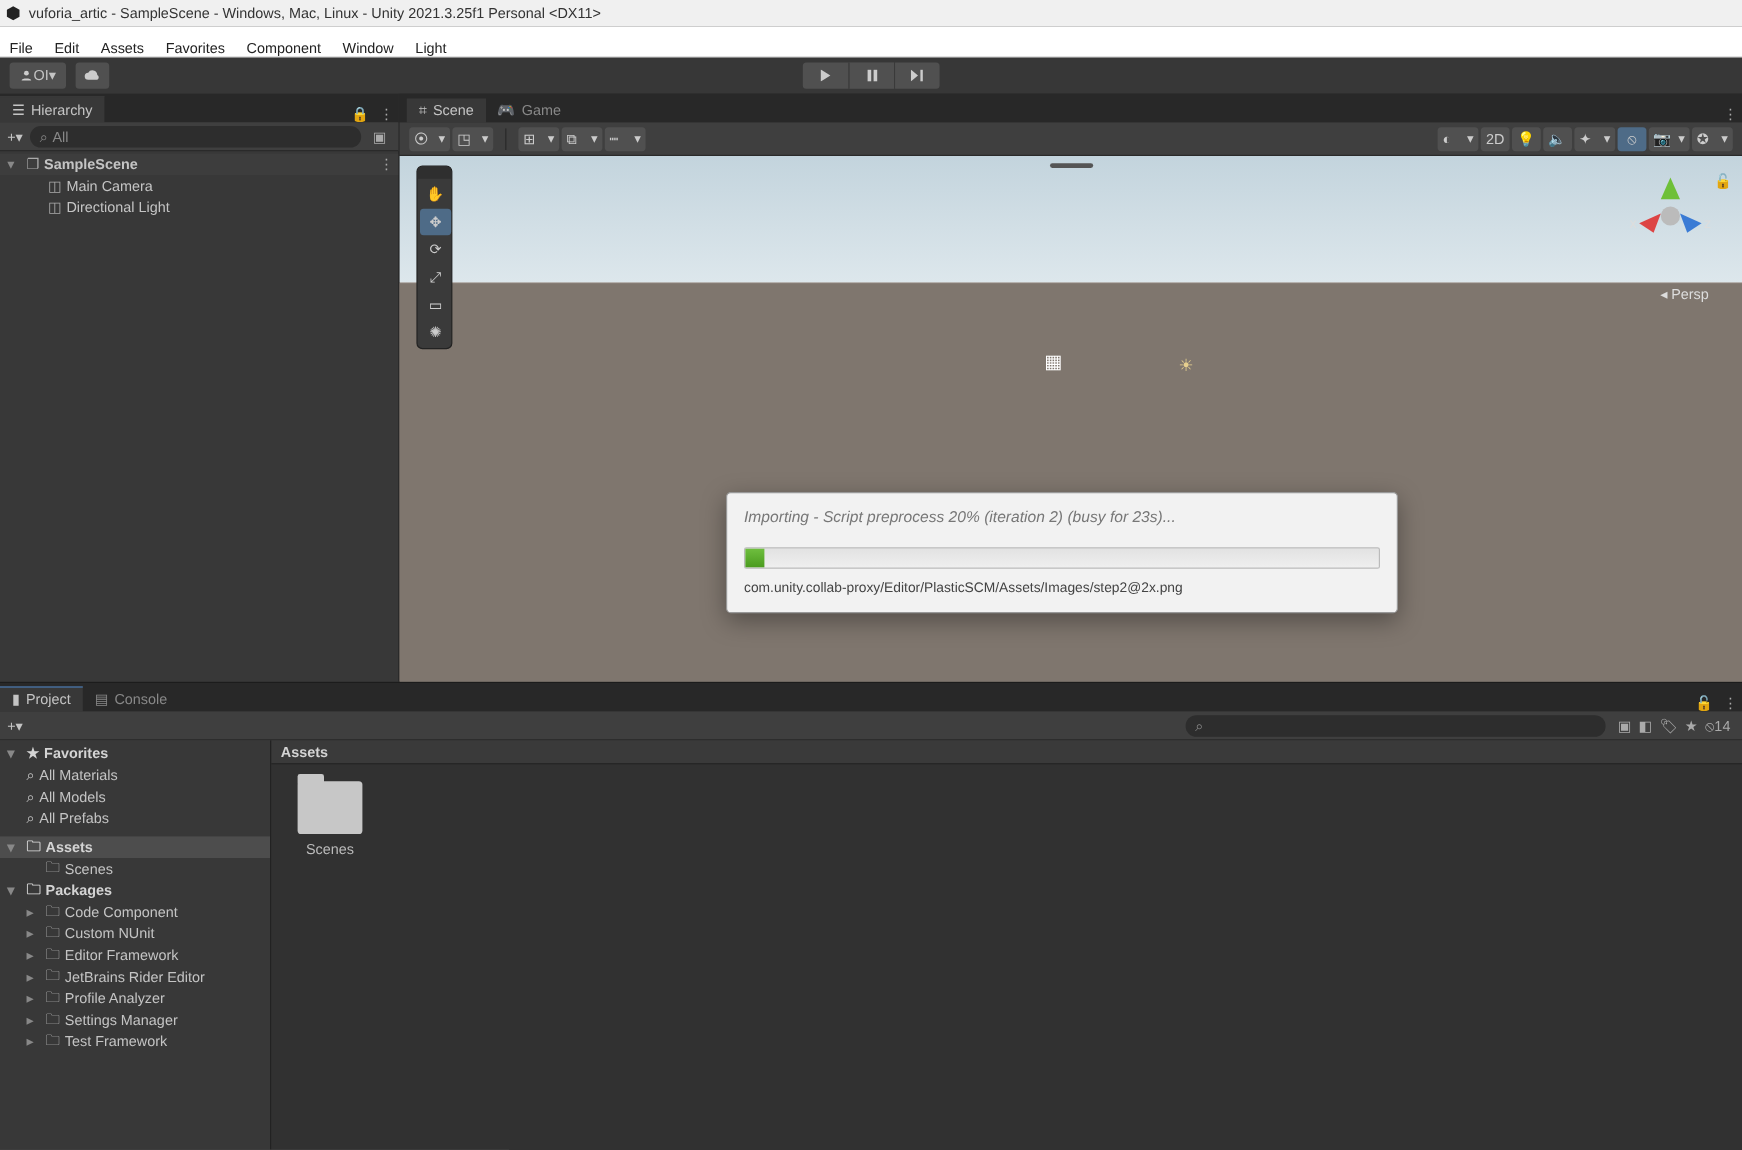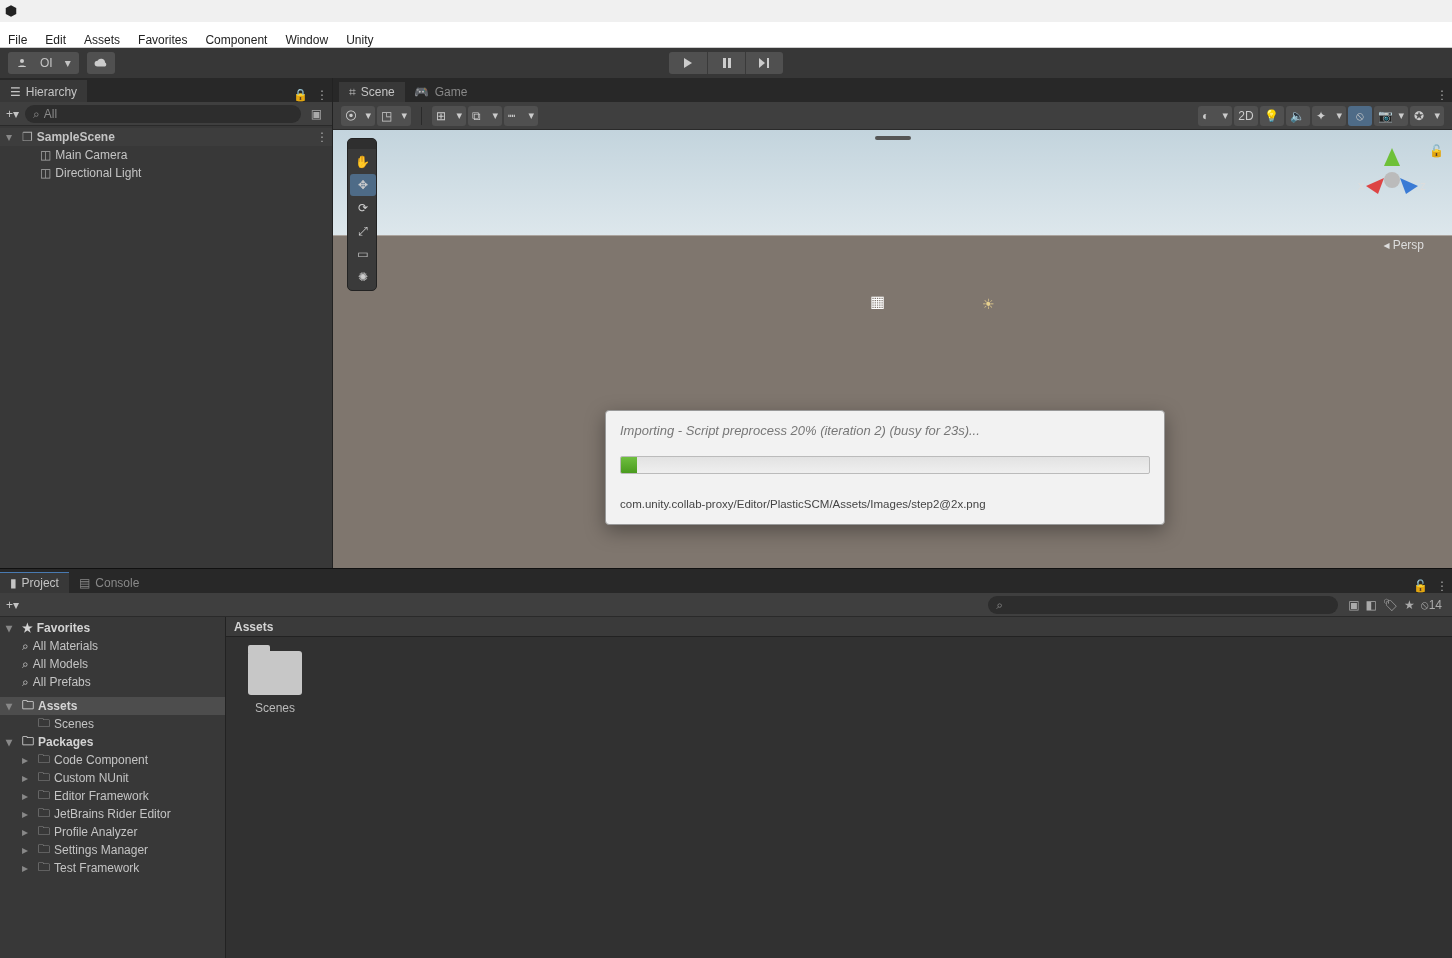--- a/index.html
+++ b/index.html
@@ -3,21 +3,21 @@
 <meta charset="utf-8">
 <style>
 * { margin: 0; padding: 0; box-sizing: border-box; font-family: -apple-system, "Segoe UI", Arial, sans-serif; font-size: 12px; user-select: none; }
 body { width: 1452px; height: 958px; background: #3f3f3f; color: #c4c4c4; overflow: hidden; position: relative; }
 .title-bar { height: 22px; background: #f0f0f0; color: #333; display: flex; align-items: center; padding: 0 4px; gap: 6px; }
 .title-bar .unity-logo { width: 14px; height: 14px; display:inline-flex; align-items:center; justify-content:center; }
 .menu-bar { height: 26px; background: #fff; color: #222; display: flex; align-items: flex-end; gap: 18px; padding: 0 8px; border-bottom: 1px solid #ccc; }
 .menu-bar span { cursor: default; }
 .top-toolbar { height: 30px; background: #373737; display: flex; align-items: center; justify-content: space-between; padding: 0 8px; }
 .account-group { display:flex; align-items:center; gap:8px; }
-.pill { background:#505050; border-radius:3px; padding:2px 8px; display:flex; align-items:center; gap:12px; color:#c4c4c4; height:22px; }
+.pill { background:#505050; border-radius:3px; padding:2px 8px; display:flex; align-items:center; gap:0; color:#c4c4c4; height:22px; }
 .pill.sq { width:28px; justify-content:center; padding:0; }
 .play-controls { display:flex; gap:0; position:absolute; left:50%; transform:translateX(-50%); }
 .play-controls .btn { width:38px; height:22px; background:#505050; display:flex; align-items:center; justify-content:center; }
 .play-controls .btn:first-child { border-radius:3px 0 0 3px; }
 .play-controls .btn:last-child { border-radius:0 3px 3px 0; }
 .play-controls .btn + .btn { border-left:1px solid #3a3a3a; }
 
 .main-split { display:flex; height:490px; }
 
 .hierarchy { width:333px; background:#383838; border-right:1px solid #222; display:flex; flex-direction:column; }
@@ -81,43 +81,44 @@
 .asset-grid { flex:1; padding:14px; display:flex; gap:16px; align-items:flex-start; }
 .asset-item { width:70px; display:flex; flex-direction:column; align-items:center; gap:6px; color:#bbb; }
 .folder-icon { width:54px; height:44px; background:#c7c7c7; border-radius:3px; position:relative; }
 .folder-icon::before { content:""; position:absolute; top:-6px; left:0; width:22px; height:8px; background:#c7c7c7; border-radius:2px 2px 0 0; }
 
 
 .dialog { position:absolute; left:605px; top:410px; width:560px; background:#f2f2f2; border:1px solid #999; border-radius:4px; box-shadow:0 6px 20px rgba(0,0,0,0.35); padding:12px 14px 14px 14px; color:#555; }
 .dialog .msg { font-size:13px; margin-bottom:18px; color:#777;font-style:italic;}
 .prog-track { height:18px; background:linear-gradient(#e2e2e2,#efefef); border:1px solid #bbb; border-radius:2px; position:relative; overflow:hidden;}
 .prog-fill { position:absolute; left:0; top:0; bottom:0; background:linear-gradient(#6fbf3f,#4a9b1e); }
-.dialog .path { font-size:11.5px; color:#444; margin-top:24px; word-break:break-all;}
+.dialog .path { font-size:11.5px; color:#444; margin-top:10px; word-break:break-all;}
 
 svg { display:block; }
 </style>
 </head>
 <body>
 
 <div class="title-bar">
   <span class="unity-logo">
     <svg width="14" height="14" viewBox="0 0 24 24">
         <polygon points="12,2 21,7 21,17 12,22 3,17 3,7" fill="#222"></polygon>
       </svg>
   </span>
+  <span>vuforia_artic - SampleScene - Windows, Mac, Linux - Unity 2021.3.25f1 Personal &lt;DX11&gt;</span>
 </div>
 
 <div class="menu-bar">
   <span>File</span>
   <span>Edit</span>
   <span>Assets</span>
   <span>Favorites</span>
   <span>Component</span>
   <span>Window</span>
-  <span>Unity</span>
+  <span>Light</span>
 </div>
 
 <div class="top-toolbar">
   <div class="account-group">
     <div class="pill">
       <svg width="12" height="12" viewBox="0 0 24 24" fill="#ccc">
           <circle cx="12" cy="8" r="4"></circle>
           <path d="M4 20c0-4 16-4 16 0"></path>
         </svg>
       <span>OI</span>

